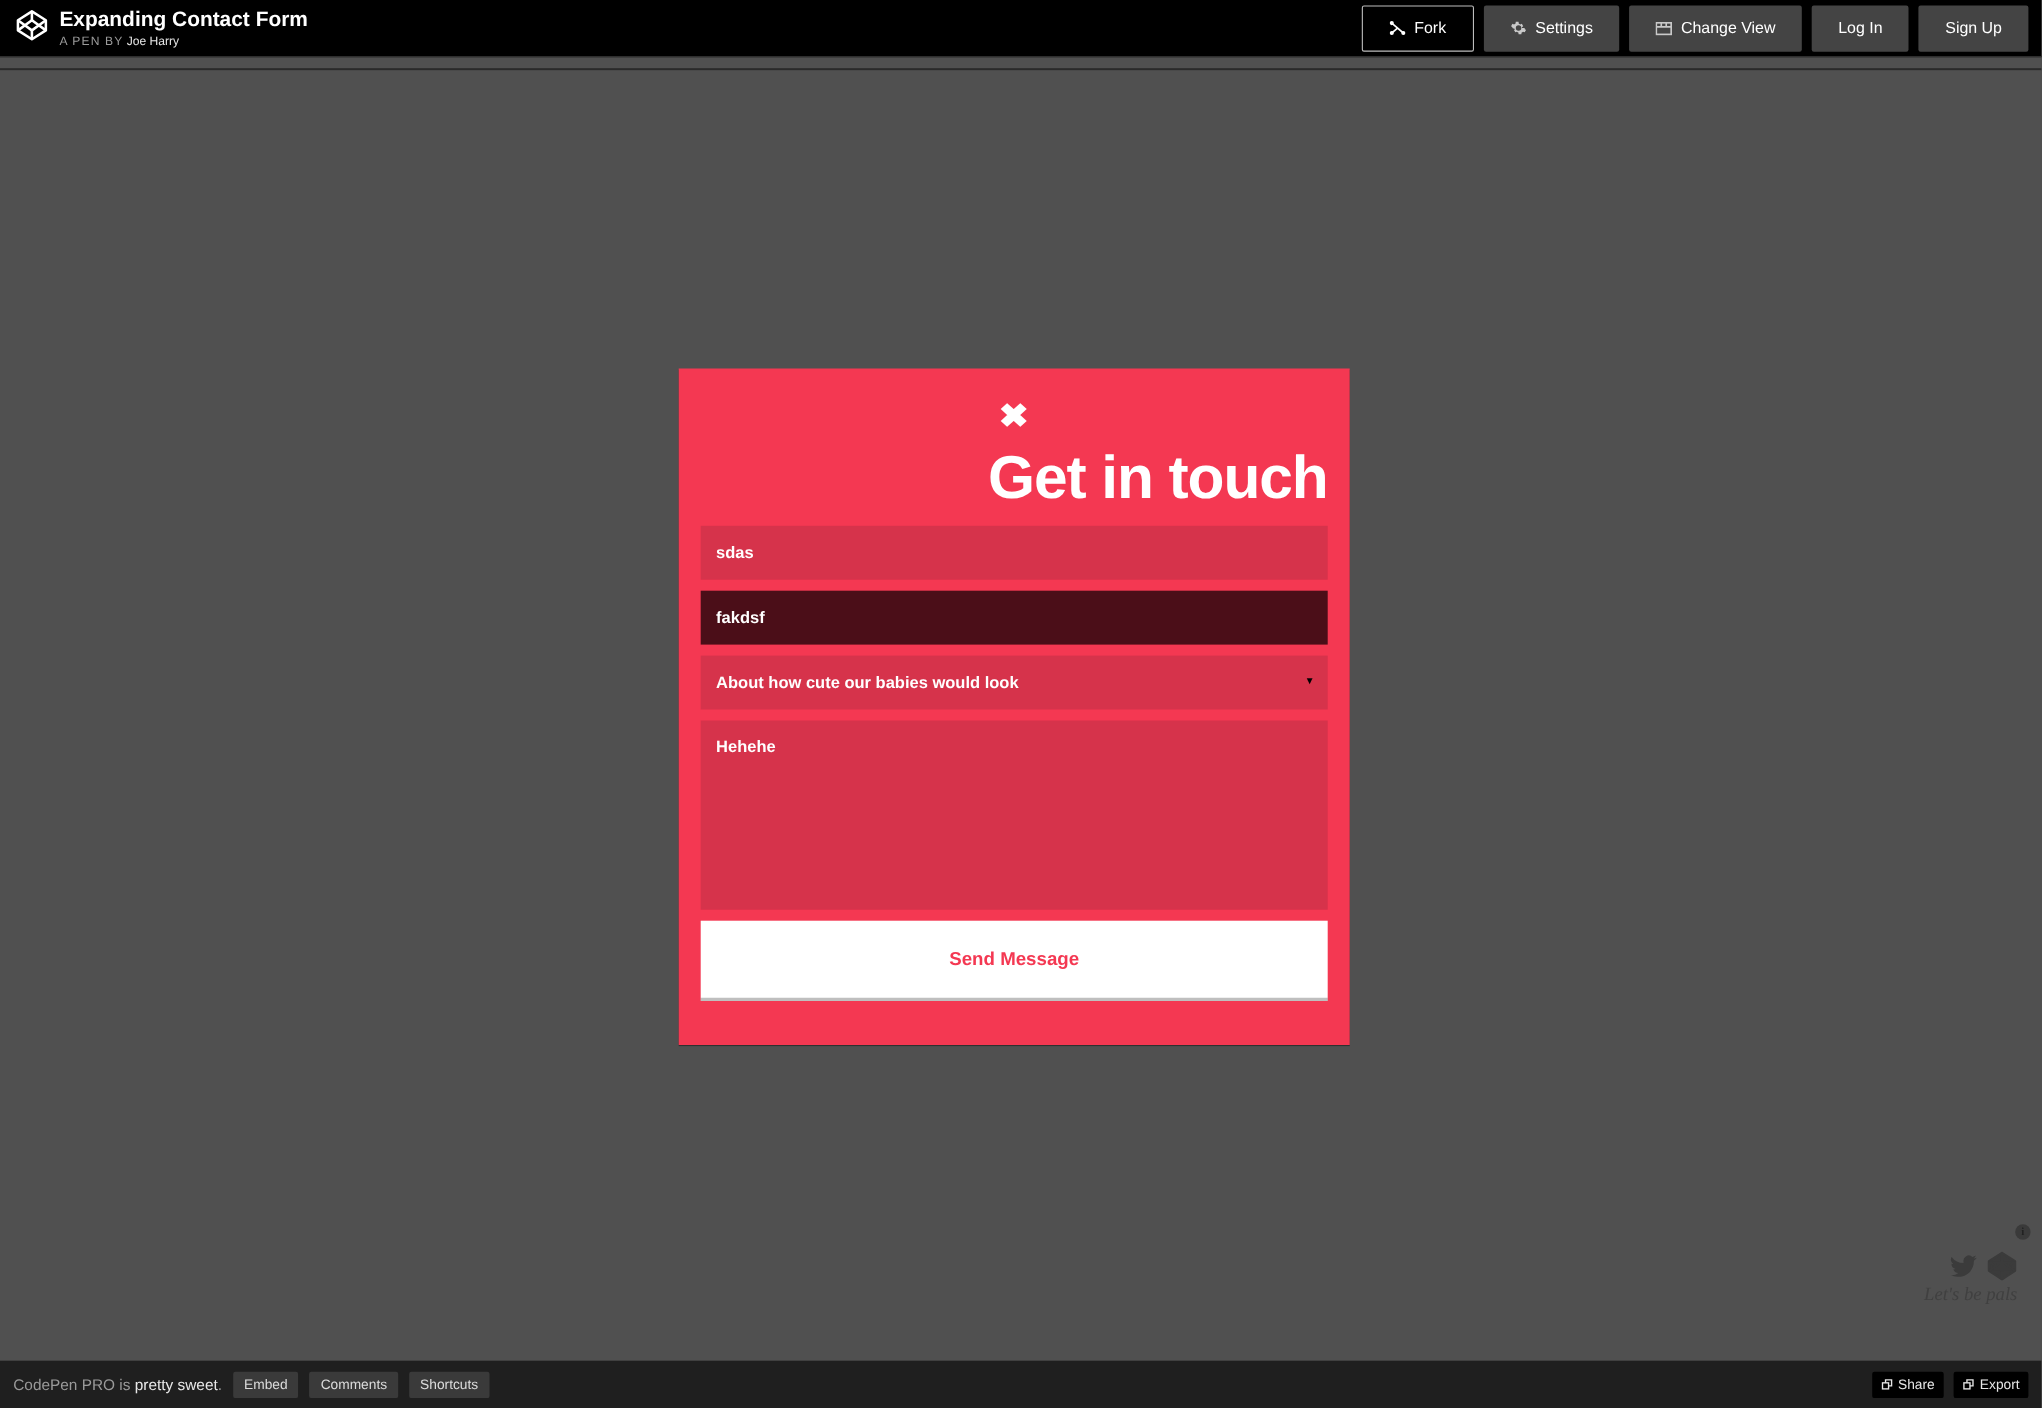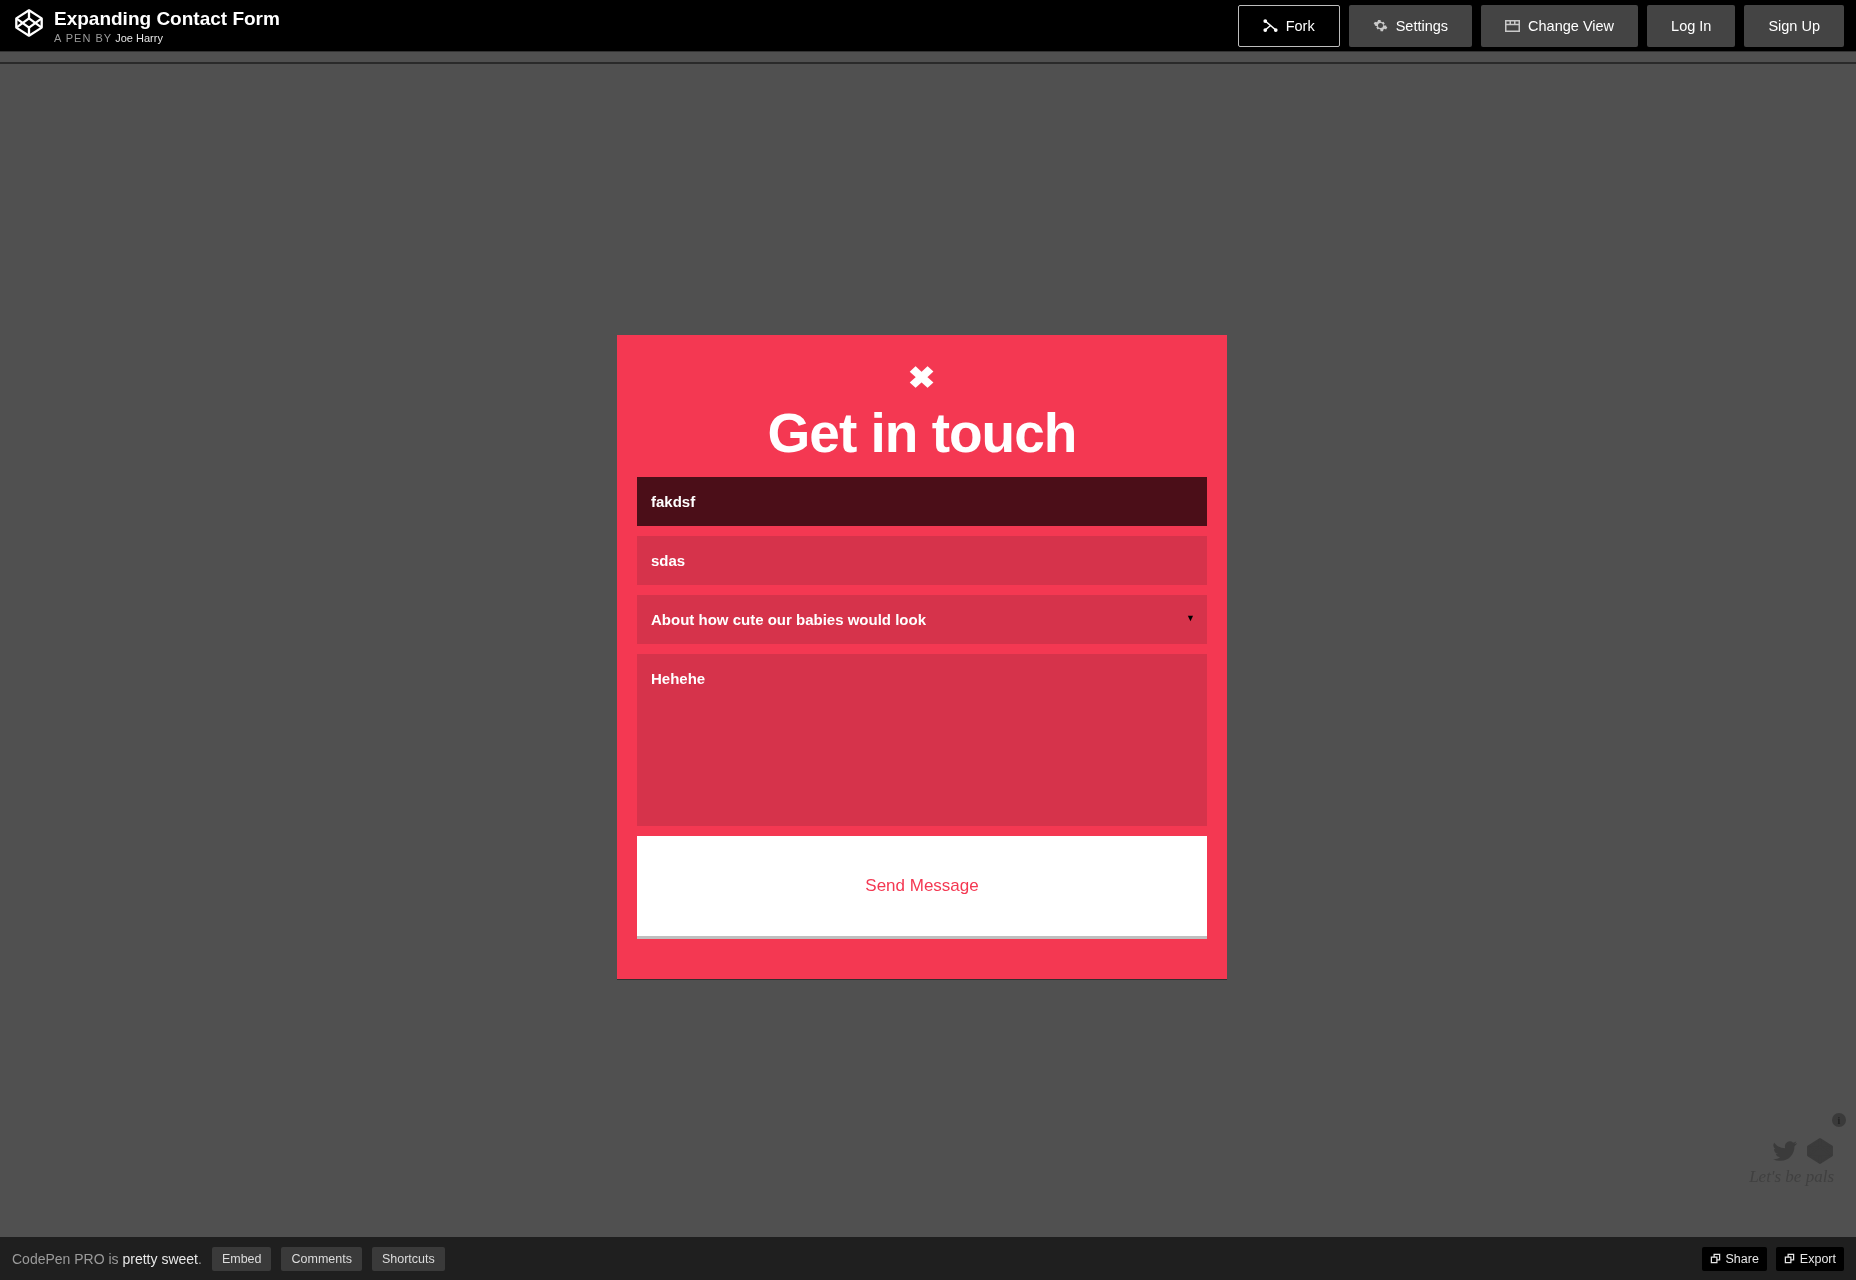--- a/index.html
+++ b/index.html
@@ -119,20 +119,21 @@
     .card-head {
       text-align: center;
       color: #fff;
       margin-bottom: 14px;
     }
     .card-title {
       font-size: 55px;
       font-weight: 800;
       line-height: 1.05;
       letter-spacing: -1px;
+      text-align: right;
     }
     .card-sub {
       font-size: 16px;
       font-weight: 700;
       margin-top: 2px;
       color: rgba(255,255,255,0.95);
     }
 
     .field, .field-select, .field-area {
       display: block;
@@ -175,23 +176,23 @@
       color: rgba(255,255,255,0.85);
       font-weight: 700;
     }
 
     .send-btn {
       display: block;
       width: 100%;
       background: #ffffff;
       color: #f43852;
       border: none;
-      padding: 40px 0;
+      padding: 25px 0;
       font-size: 17px;
-      font-weight: 400;
+      font-weight: 700;
       cursor: pointer;
       border-bottom: 3px solid rgba(0,0,0,0.25);
     }
 
     
     .pals-block {
       position: absolute;
       right: 22px;
       bottom: 50px;
       text-align: right;
@@ -335,23 +336,23 @@
 <div class="preview">
 
   <div class="contact-card">
     <div class="close-row">
       <span class="close-x">✖</span>
     </div>
     <div class="card-head">
       <div class="card-title">Get in touch</div>
     </div>
 
+    <input class="field" type="text" value="sdas" style="">
+
     <input class="field invalid" type="text" value="fakdsf" style="">
-
-    <input class="field" type="text" value="sdas" style="">
 
     <div class="select-wrap">
       <select class="field-select">
         <option selected="">About how cute our babies would look</option>
       </select>
       <span class="select-caret">▼</span>
     </div>
 
     <textarea class="field-area" style="">Hehehe</textarea>
 

